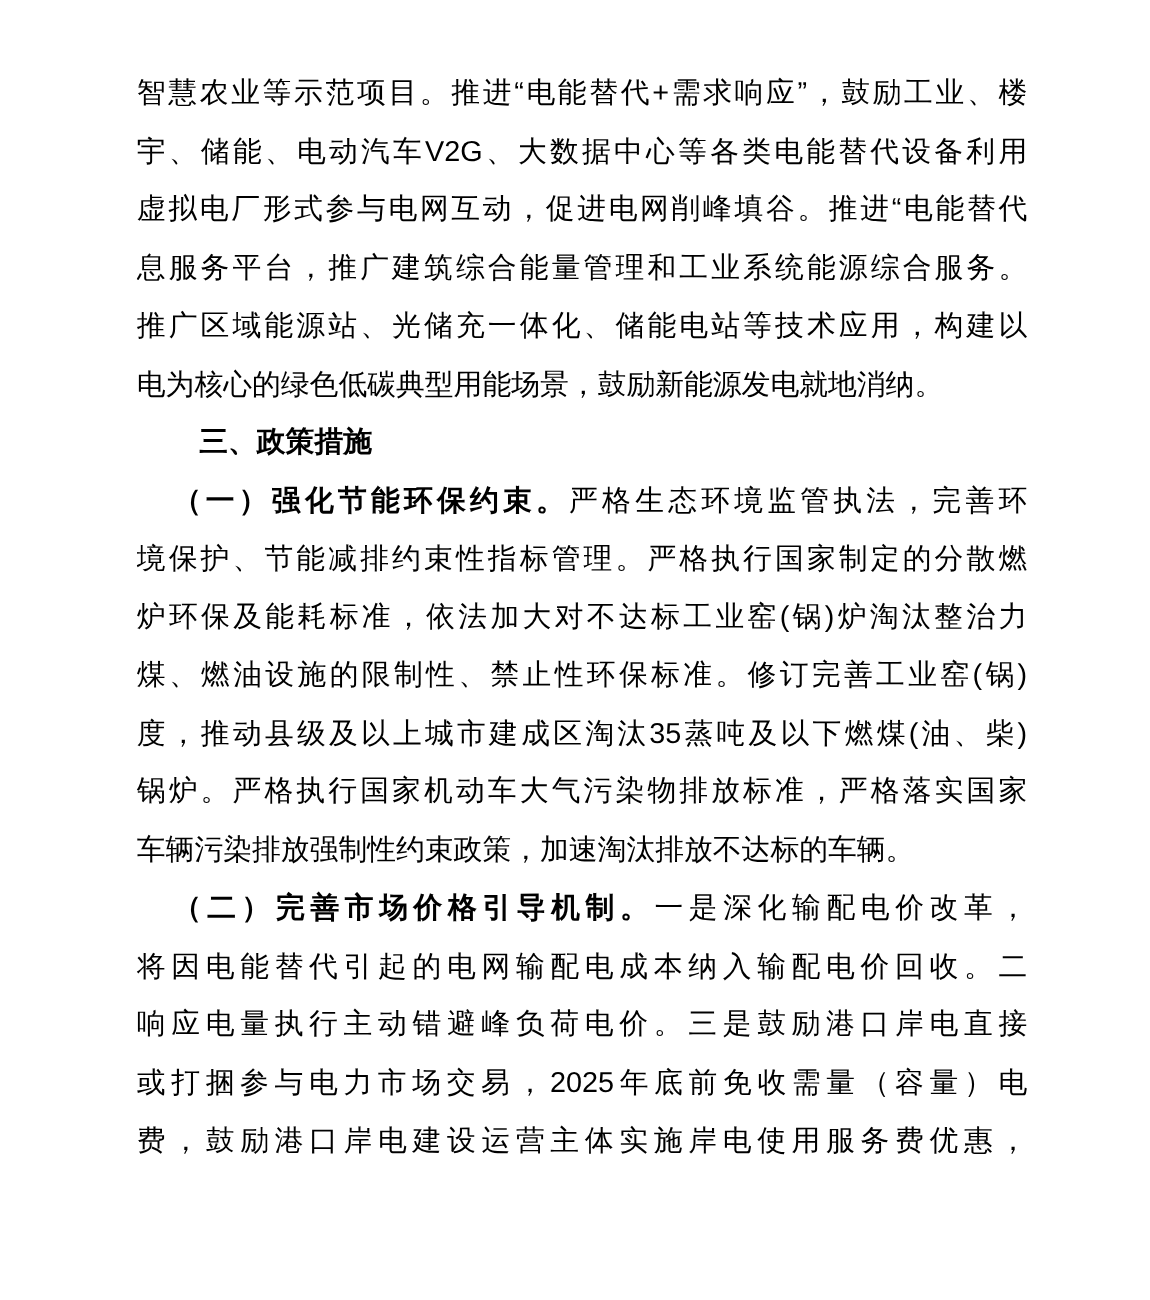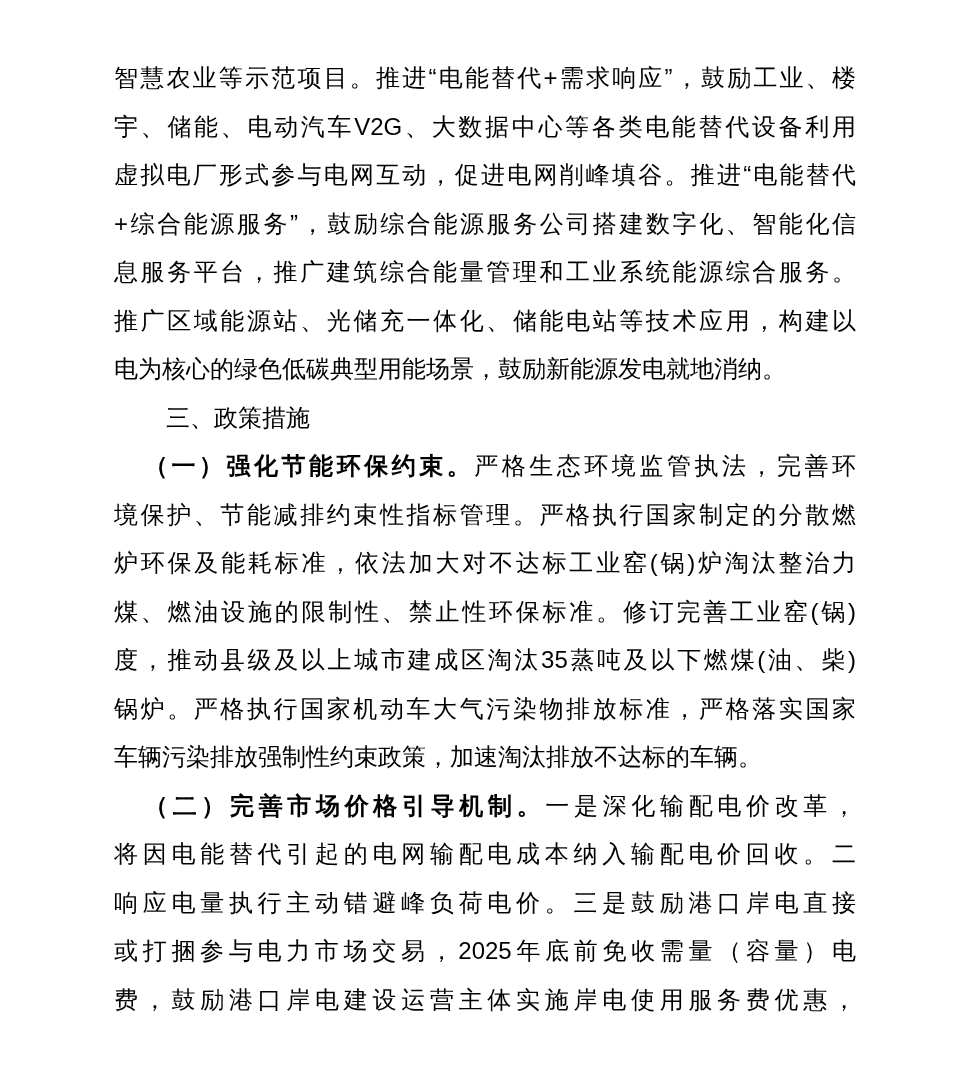--- a/index.html
+++ b/index.html
@@ -34,42 +34,41 @@
     -moz-text-align-last: justify;
     text-justify: inter-character;
     overflow: hidden;
   }
   .line.last {
     text-align: right;
     text-align-last: left;
     -moz-text-align-last: left;
   }
   .line.heading {
-    font-weight: 400;
+    font-weight: 700;
   }
   .indent2 {
     text-indent: 52px;
   }
   .indent-head {
     text-indent: 30px;
   }
   .bold-lead {
     font-weight: 800;
   }
 </style>
 </head>
 <body>
 
 <div class="page">
   <div class="textblock">
 
     <div class="line">智慧农业等示范项目。推进“电能替代+需求响应”，鼓励工业、楼</div>
     <div class="line">宇、储能、电动汽车V2G、大数据中心等各类电能替代设备利用</div>
     <div class="line">虚拟电厂形式参与电网互动，促进电网削峰填谷。推进“电能替代</div>
-    <div class="line">+综合能源服务”，鼓励综合能源服务公司搭建数字化、智能化信</div>
     <div class="line">息服务平台，推广建筑综合能量管理和工业系统能源综合服务。</div>
     <div class="line">推广区域能源站、光储充一体化、储能电站等技术应用，构建以</div>
     <div class="line last">电为核心的绿色低碳典型用能场景，鼓励新能源发电就地消纳。</div>
 
     <div class="line heading indent2 last">三、政策措施</div>
 
     <div class="line indent-head"><span class="bold-lead">（一）强化节能环保约束。</span><span>严格生态环境监管执法，完善环</span></div>
     <div class="line">境保护、节能减排约束性指标管理。严格执行国家制定的分散燃</div>
     <div class="line">炉环保及能耗标准，依法加大对不达标工业窑(锅)炉淘汰整治力</div>
     <div class="line">煤、燃油设施的限制性、禁止性环保标准。修订完善工业窑(锅)</div>

